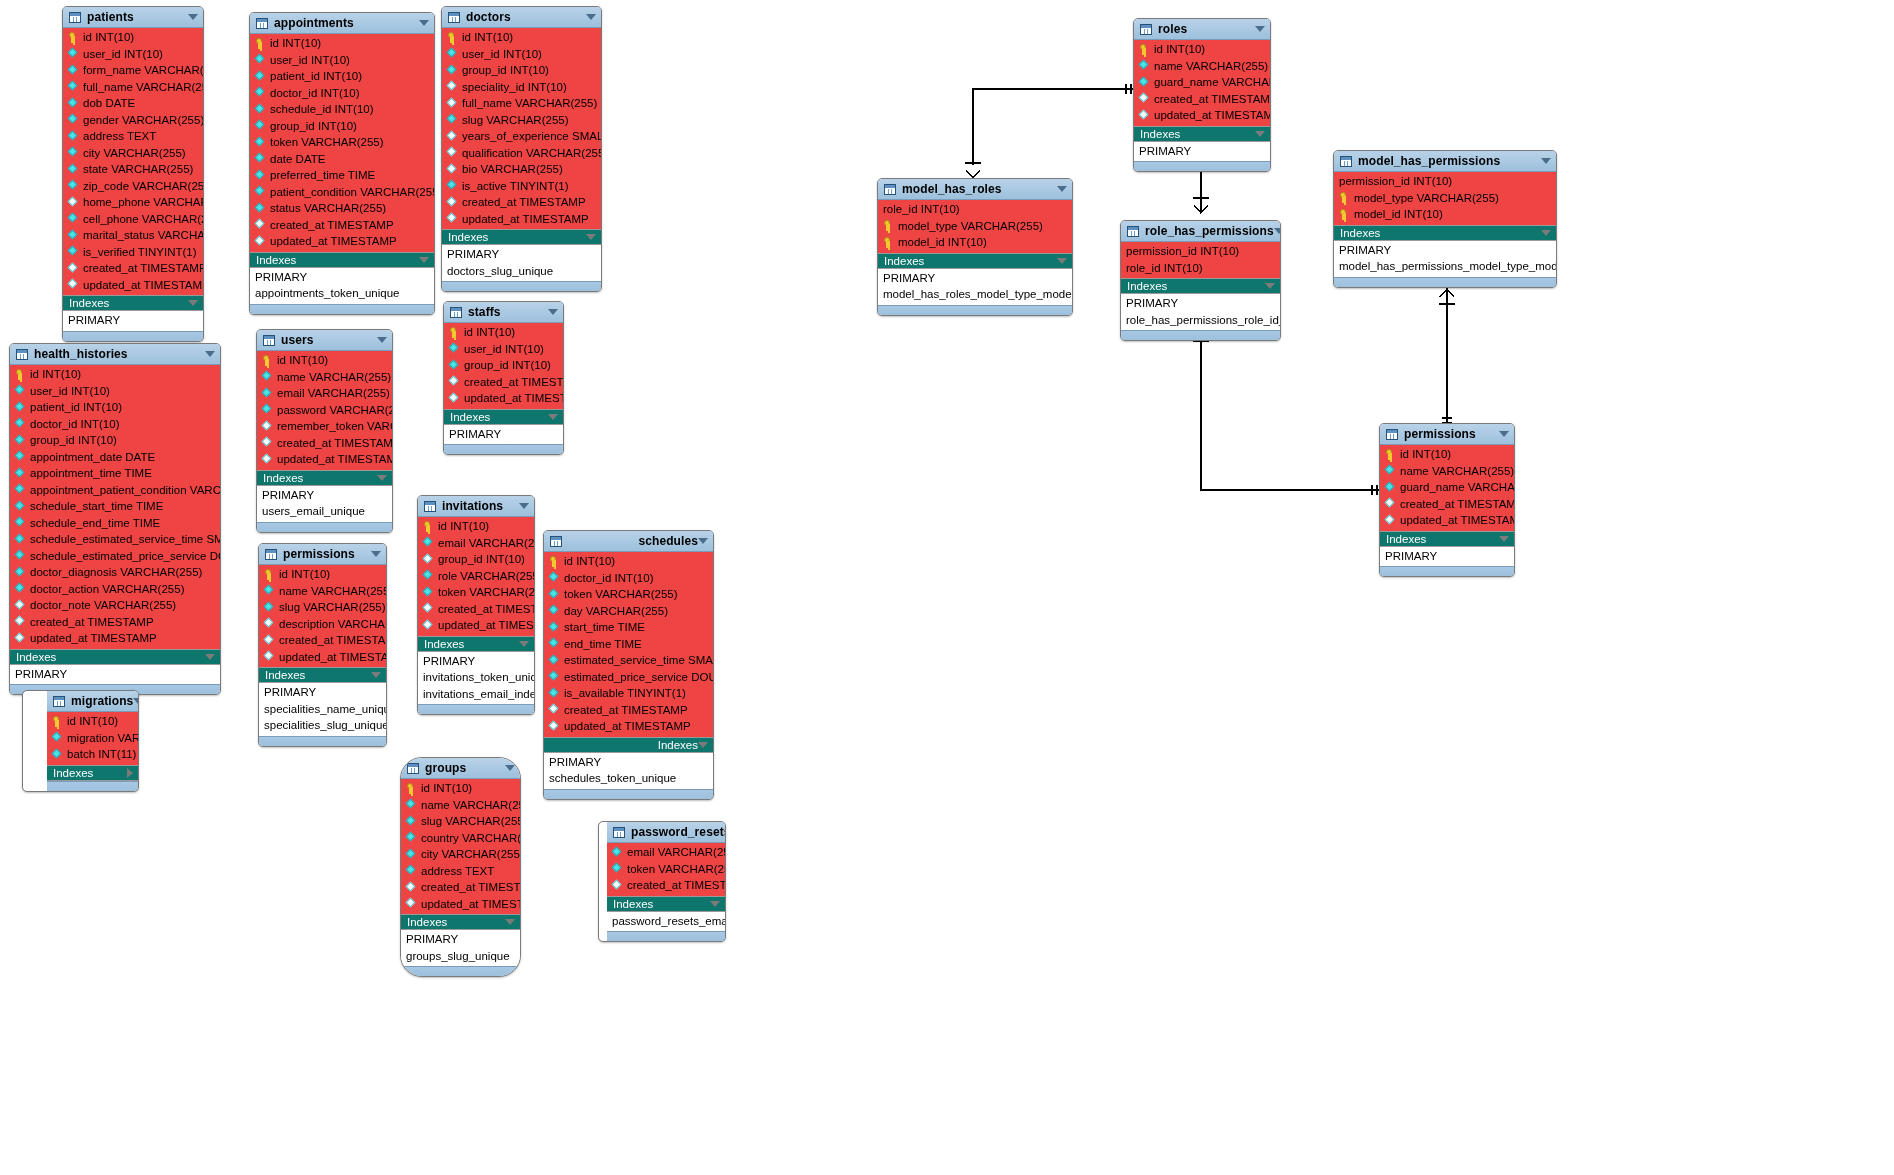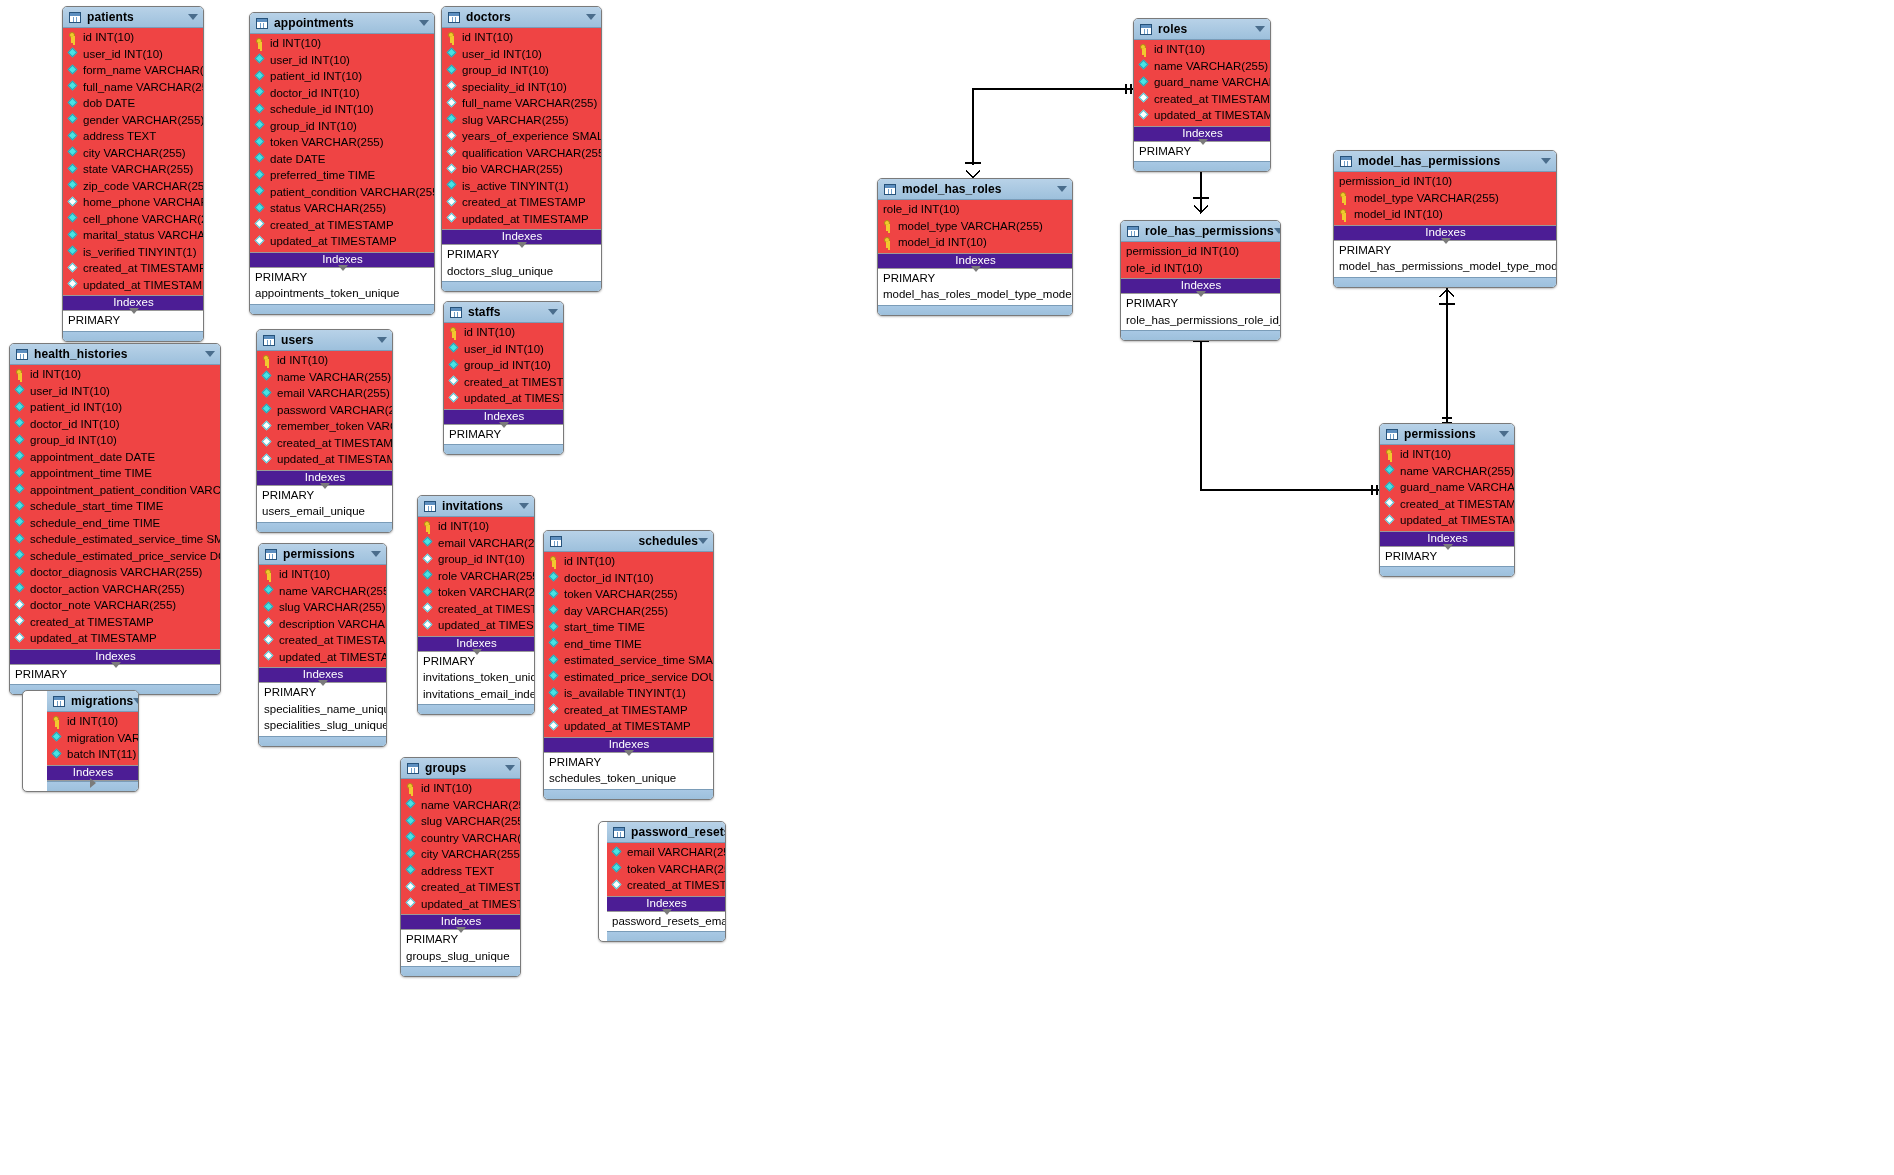--- a/index.html
+++ b/index.html
@@ -73,23 +73,23 @@
     content:"";position:absolute;left:1px;top:1px;width:7px;height:7px;
     background:#49e3e3;border:1px solid #2a9fb3;transform:rotate(45deg);box-sizing:border-box;
   }
   
   .ic.diao:before{
     content:"";position:absolute;left:1px;top:1px;width:7px;height:7px;
     background:#ffffff;border:1px solid #4fc4d4;transform:rotate(45deg);box-sizing:border-box;
   }
   .idxhdr{
     display:flex;align-items:center;
-    background:#4c1d95;
+    background:#0f766e;
     border-top:1px solid #9a9a9a;border-bottom:1px solid #9a9a9a;
-    height:16px;padding:0 5px 0 6px;box-sizing:border-box;flex-direction:column;
+    height:16px;padding:0 5px 0 6px;box-sizing:border-box;
   }
   .idxhdr .ilabel{font-size:11.5px;color:#ffffff;flex:1 1 auto;}
   .idxhdr .icaret{
     width:0;height:0;flex:0 0 auto;
     border-left:5px solid transparent;border-right:5px solid transparent;
     border-top:6px solid #7b7b7b;
   }
   .idxhdr .icaret.right{
     border-top:5px solid transparent;border-bottom:5px solid transparent;
     border-left:6px solid #7b7b7b;border-right:0;
@@ -681,21 +681,21 @@
       <div class="idxhdr">
         <span class="ilabel">Indexes</span>
         <span class="icaret"></span>
       </div>
       <div class="idxs">
         <div class="irow">PRIMARY</div>
         <div class="irow">schedules_token_unique</div>
       </div>
       <div class="foot"></div>
     </div>
-    <div class="tbl" style="left: 400px; top: 757px; width: 121px;">
+    <div class="tbl" style="left: 400px; top: 757px; width: 121px; border-radius: 22px;">
       <div class="hdr">
         <span class="tico"></span>
         <span class="tname">groups</span>
         <span class="caret"></span>
       </div>
       <div class="cols">
         <div class="row">
           <span class="ic key"></span>
           <span>id INT(10)</span>
         </div>

